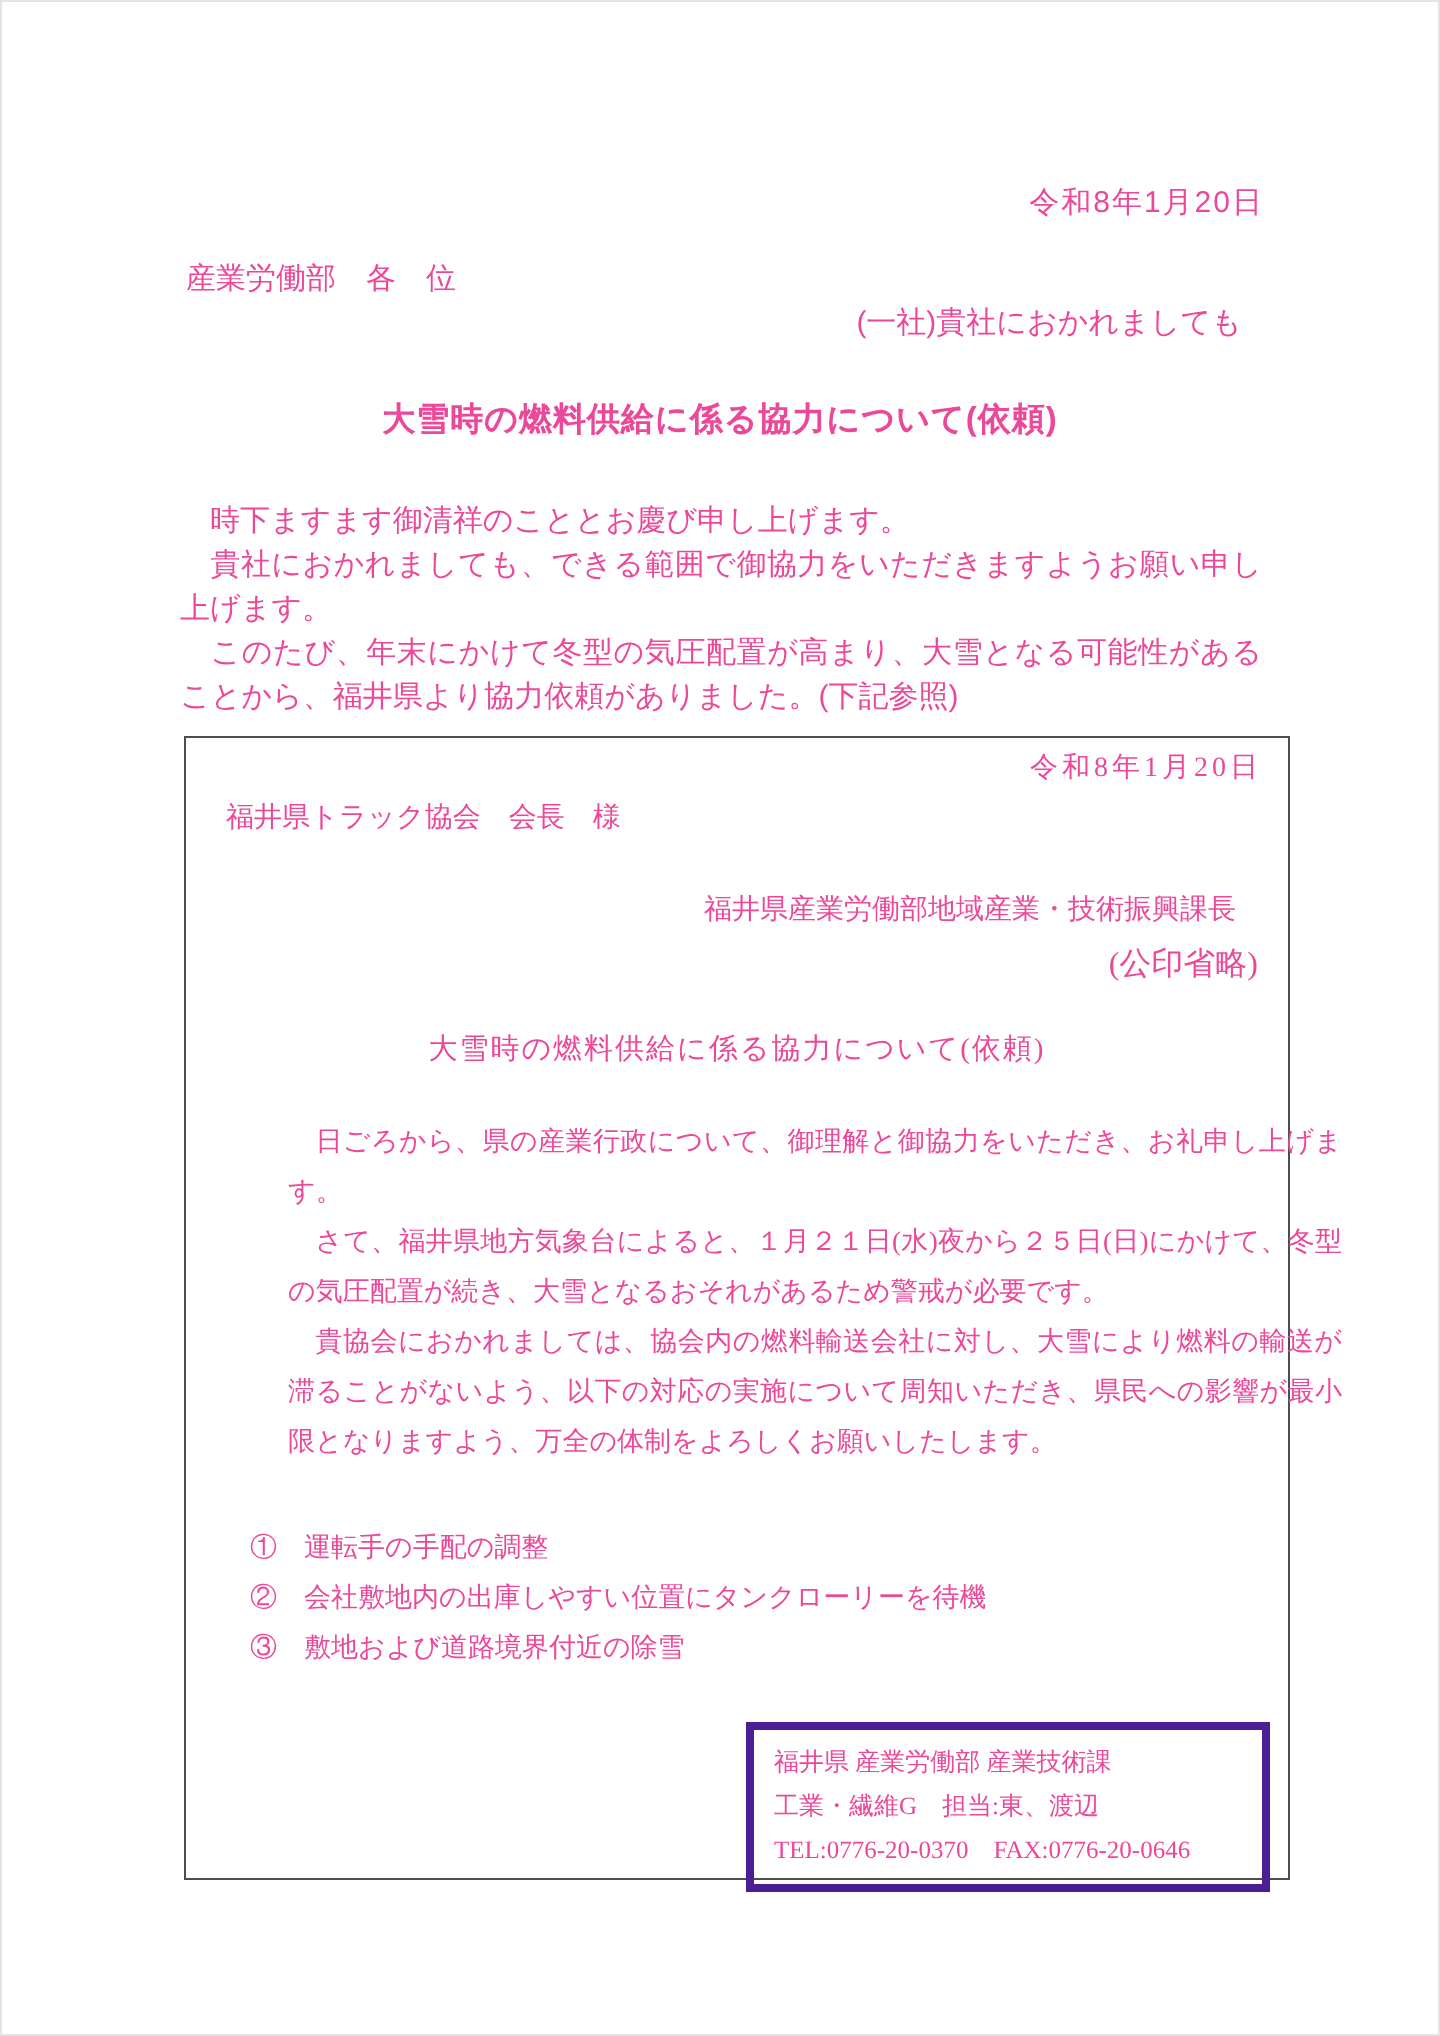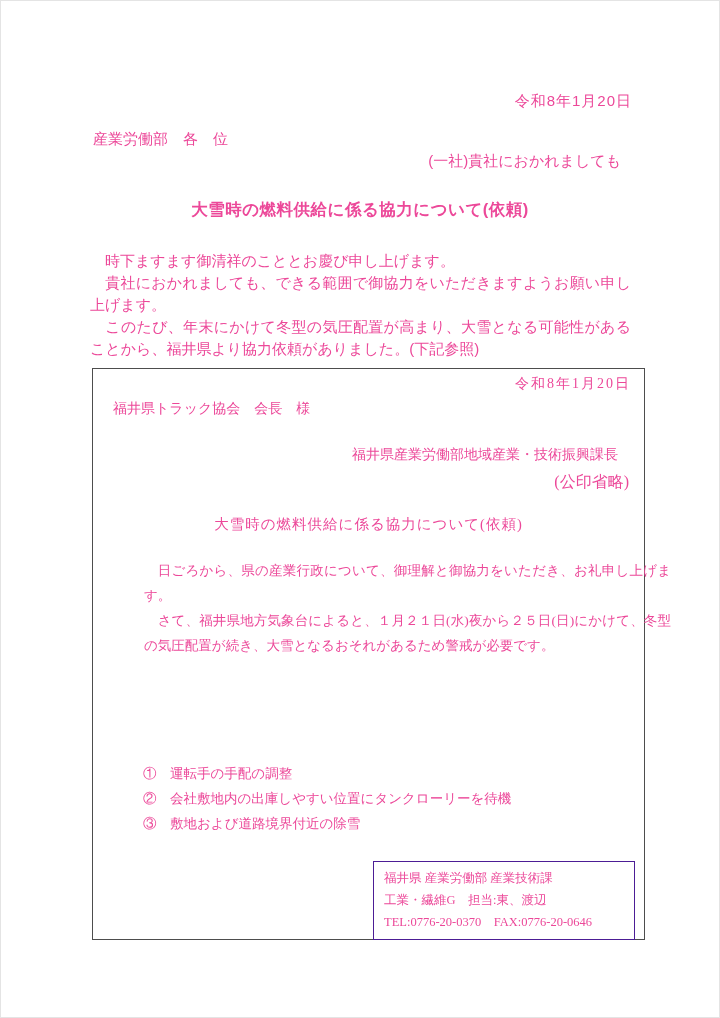--- a/index.html
+++ b/index.html
@@ -71,25 +71,25 @@
   .l-body {
     position: absolute; top: 189px; left: 15px; width: 527px;
     font-size: 13.5px; line-height: 25px; text-align: justify; margin-left: 36px;
   }
   .l-body p { margin: 0; }
   .l-list {
     position: absolute; top: 392px; left: 32px;
     font-size: 13.5px; line-height: 25px;
   }
   .l-list-heading { margin-bottom: 2px; white-space: pre; }
-  .l-list-item { margin-left: 18px; white-space: pre; }
+  .l-list-item { white-space: pre; }
   .contact-box {
     position: absolute; top: 492px; left: 280px;
     width: 262px; box-sizing: border-box;
-    border: 1px solid #4c1d95;
+    border: 4px solid #4c1d95;
     padding: 5px 10px 6px 10px;
     font-size: 12.5px; line-height: 22px;
   }
   .contact-box div { white-space: pre; }
 </style>
 </head>
 <body>
 
 <div class="page">
 
@@ -107,20 +107,21 @@
   <div class="letter-box">
     <div class="l-date">令和8年1月20日</div>
     <div class="l-addressee">福井県トラック協会　会長　様</div>
     <div class="l-sender">福井県産業労働部地域産業・技術振興課長</div>
     <div class="l-sender-note">(公印省略)</div>
     <div class="l-title">大雪時の燃料供給に係る協力について(依頼)</div>
 
     <div class="l-body">
       <p>　日ごろから、県の産業行政について、御理解と御協力をいただき、お礼申し上げます。</p>
       <p>　さて、福井県地方気象台によると、１月２１日(水)夜から２５日(日)にかけて、冬型の気圧配置が続き、大雪となるおそれがあるため警戒が必要です。</p>
+      <p>　貴協会におかれましては、協会内の燃料輸送会社に対し、大雪により燃料の輸送が滞ることがないよう、以下の対応の実施について周知いただき、県民への影響が最小限となりますよう、万全の体制をよろしくお願いしたします。</p>
     </div>
 
     <div class="l-list">
       <div class="l-list-item">①　運転手の手配の調整</div>
       <div class="l-list-item">②　会社敷地内の出庫しやすい位置にタンクローリーを待機</div>
       <div class="l-list-item">③　敷地および道路境界付近の除雪</div>
     </div>
 
     <div class="contact-box">
       <div>福井県 産業労働部 産業技術課</div>

